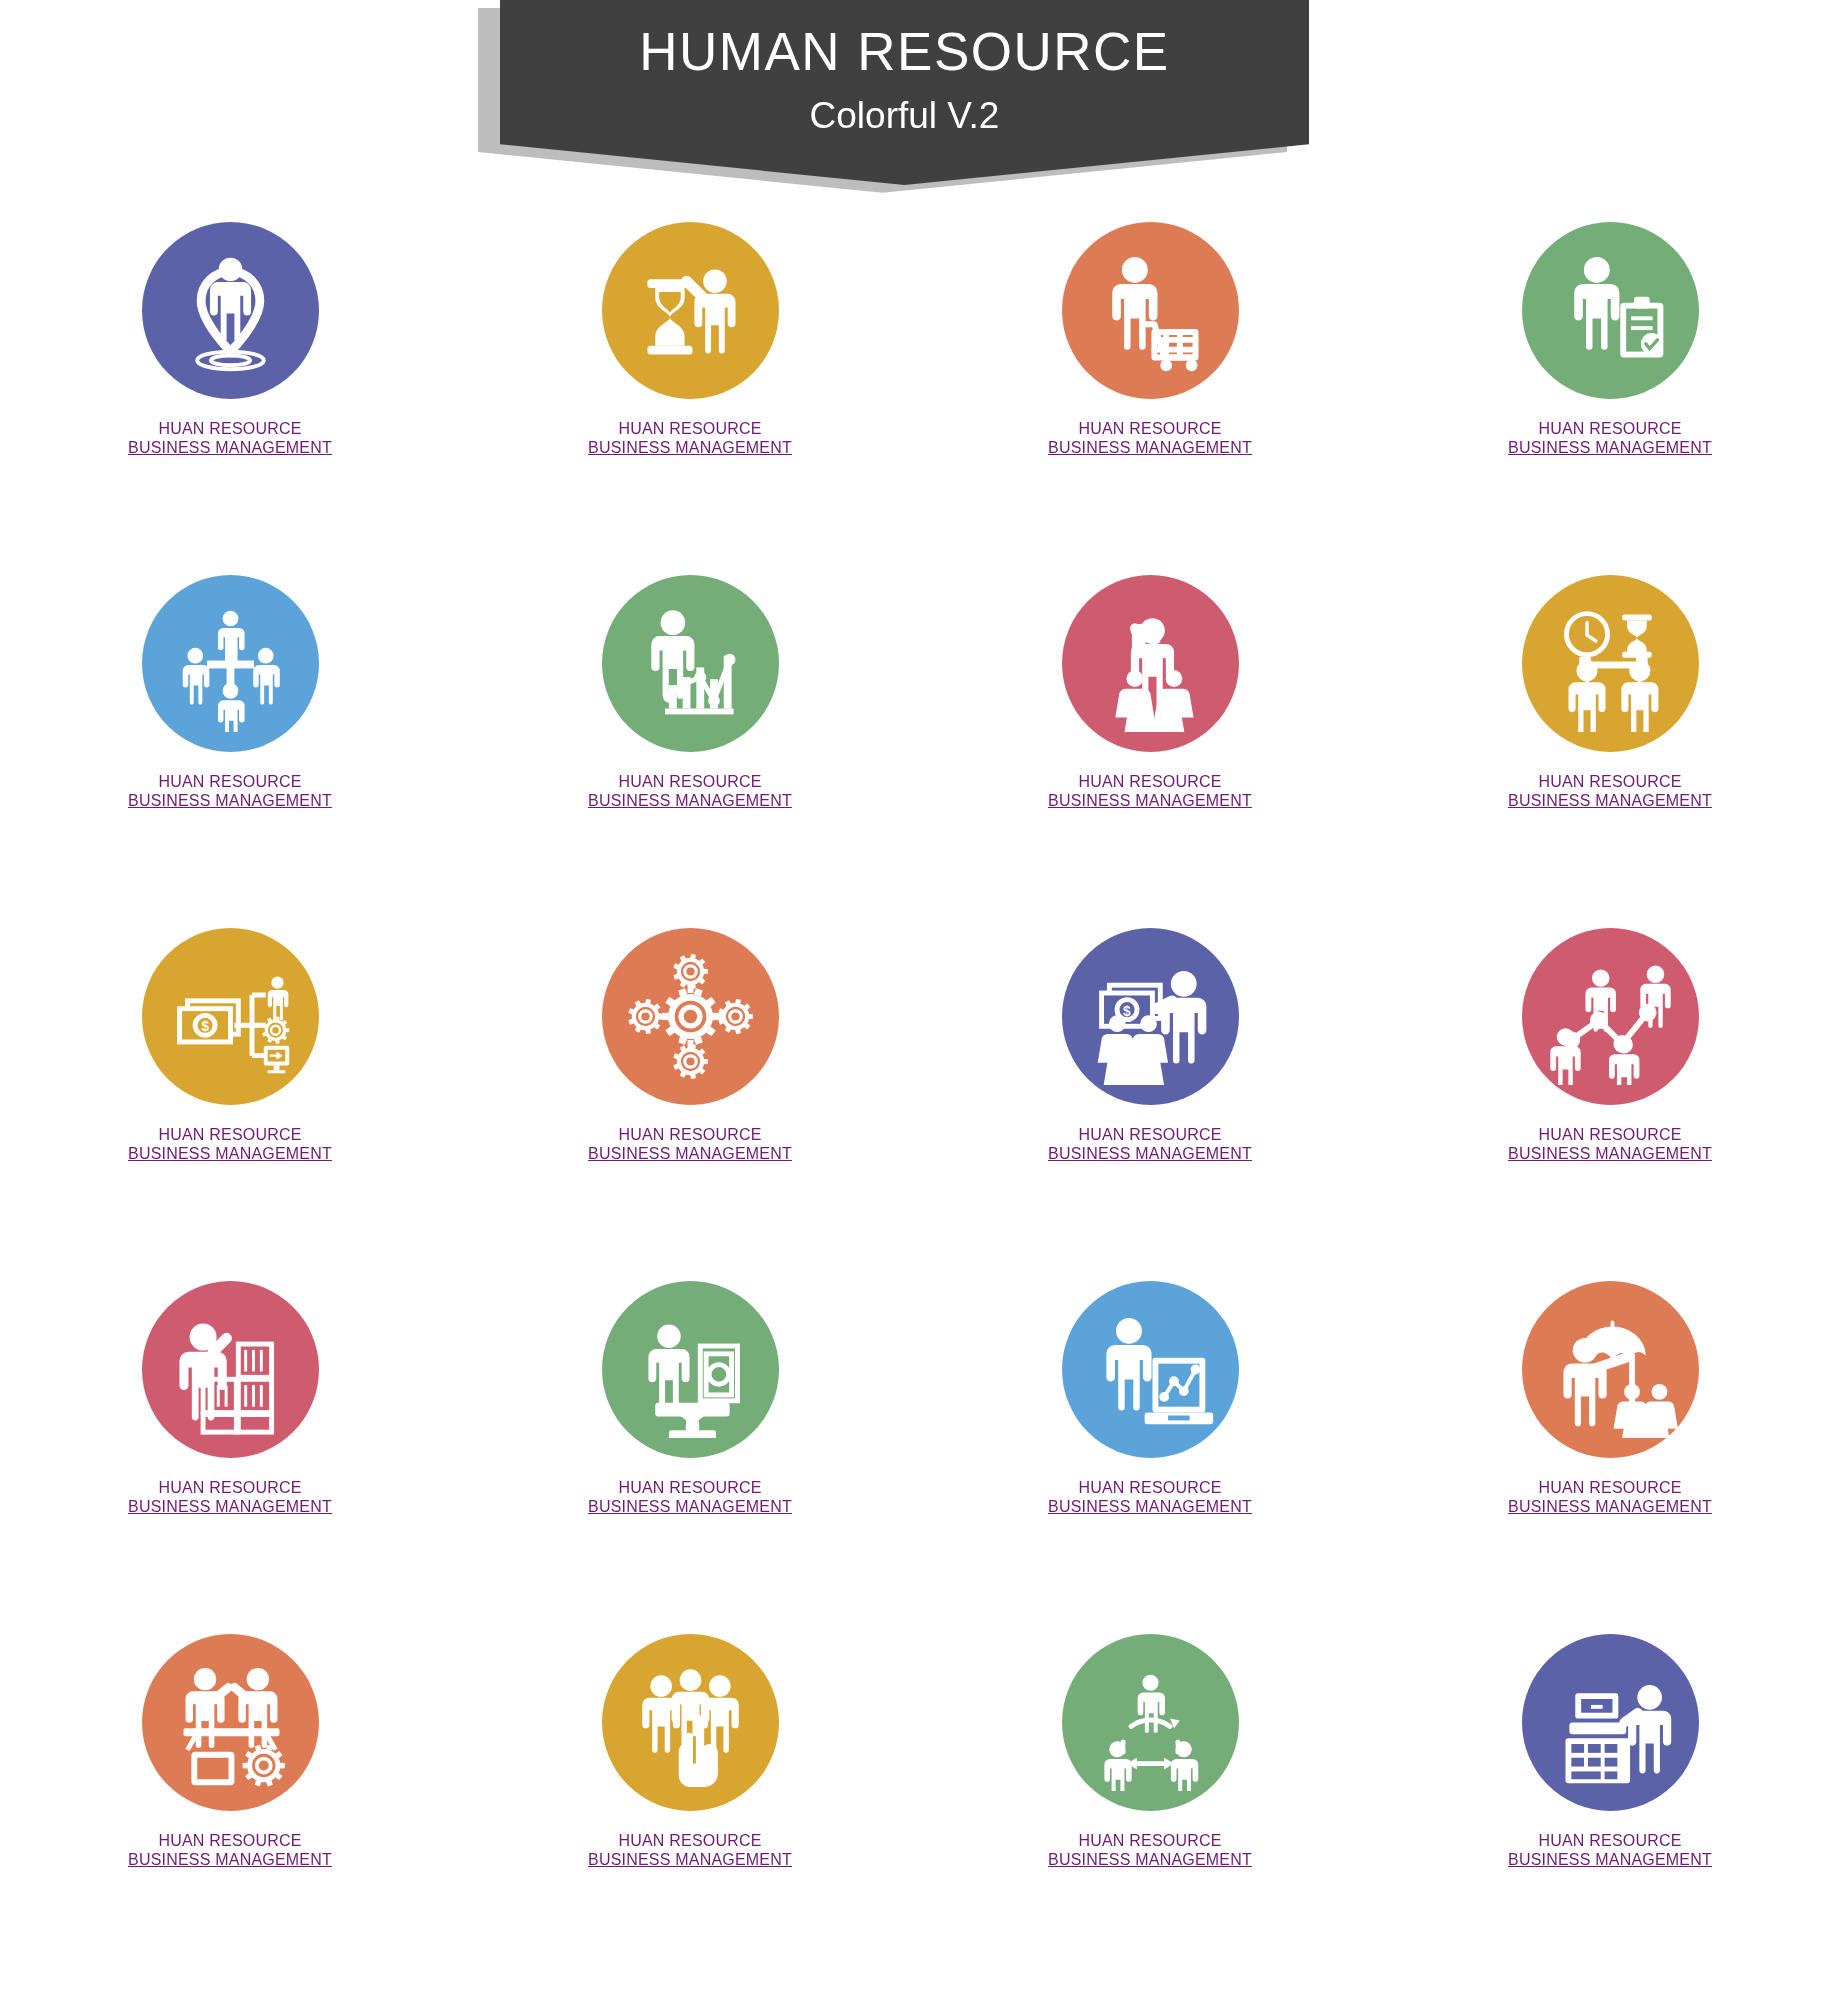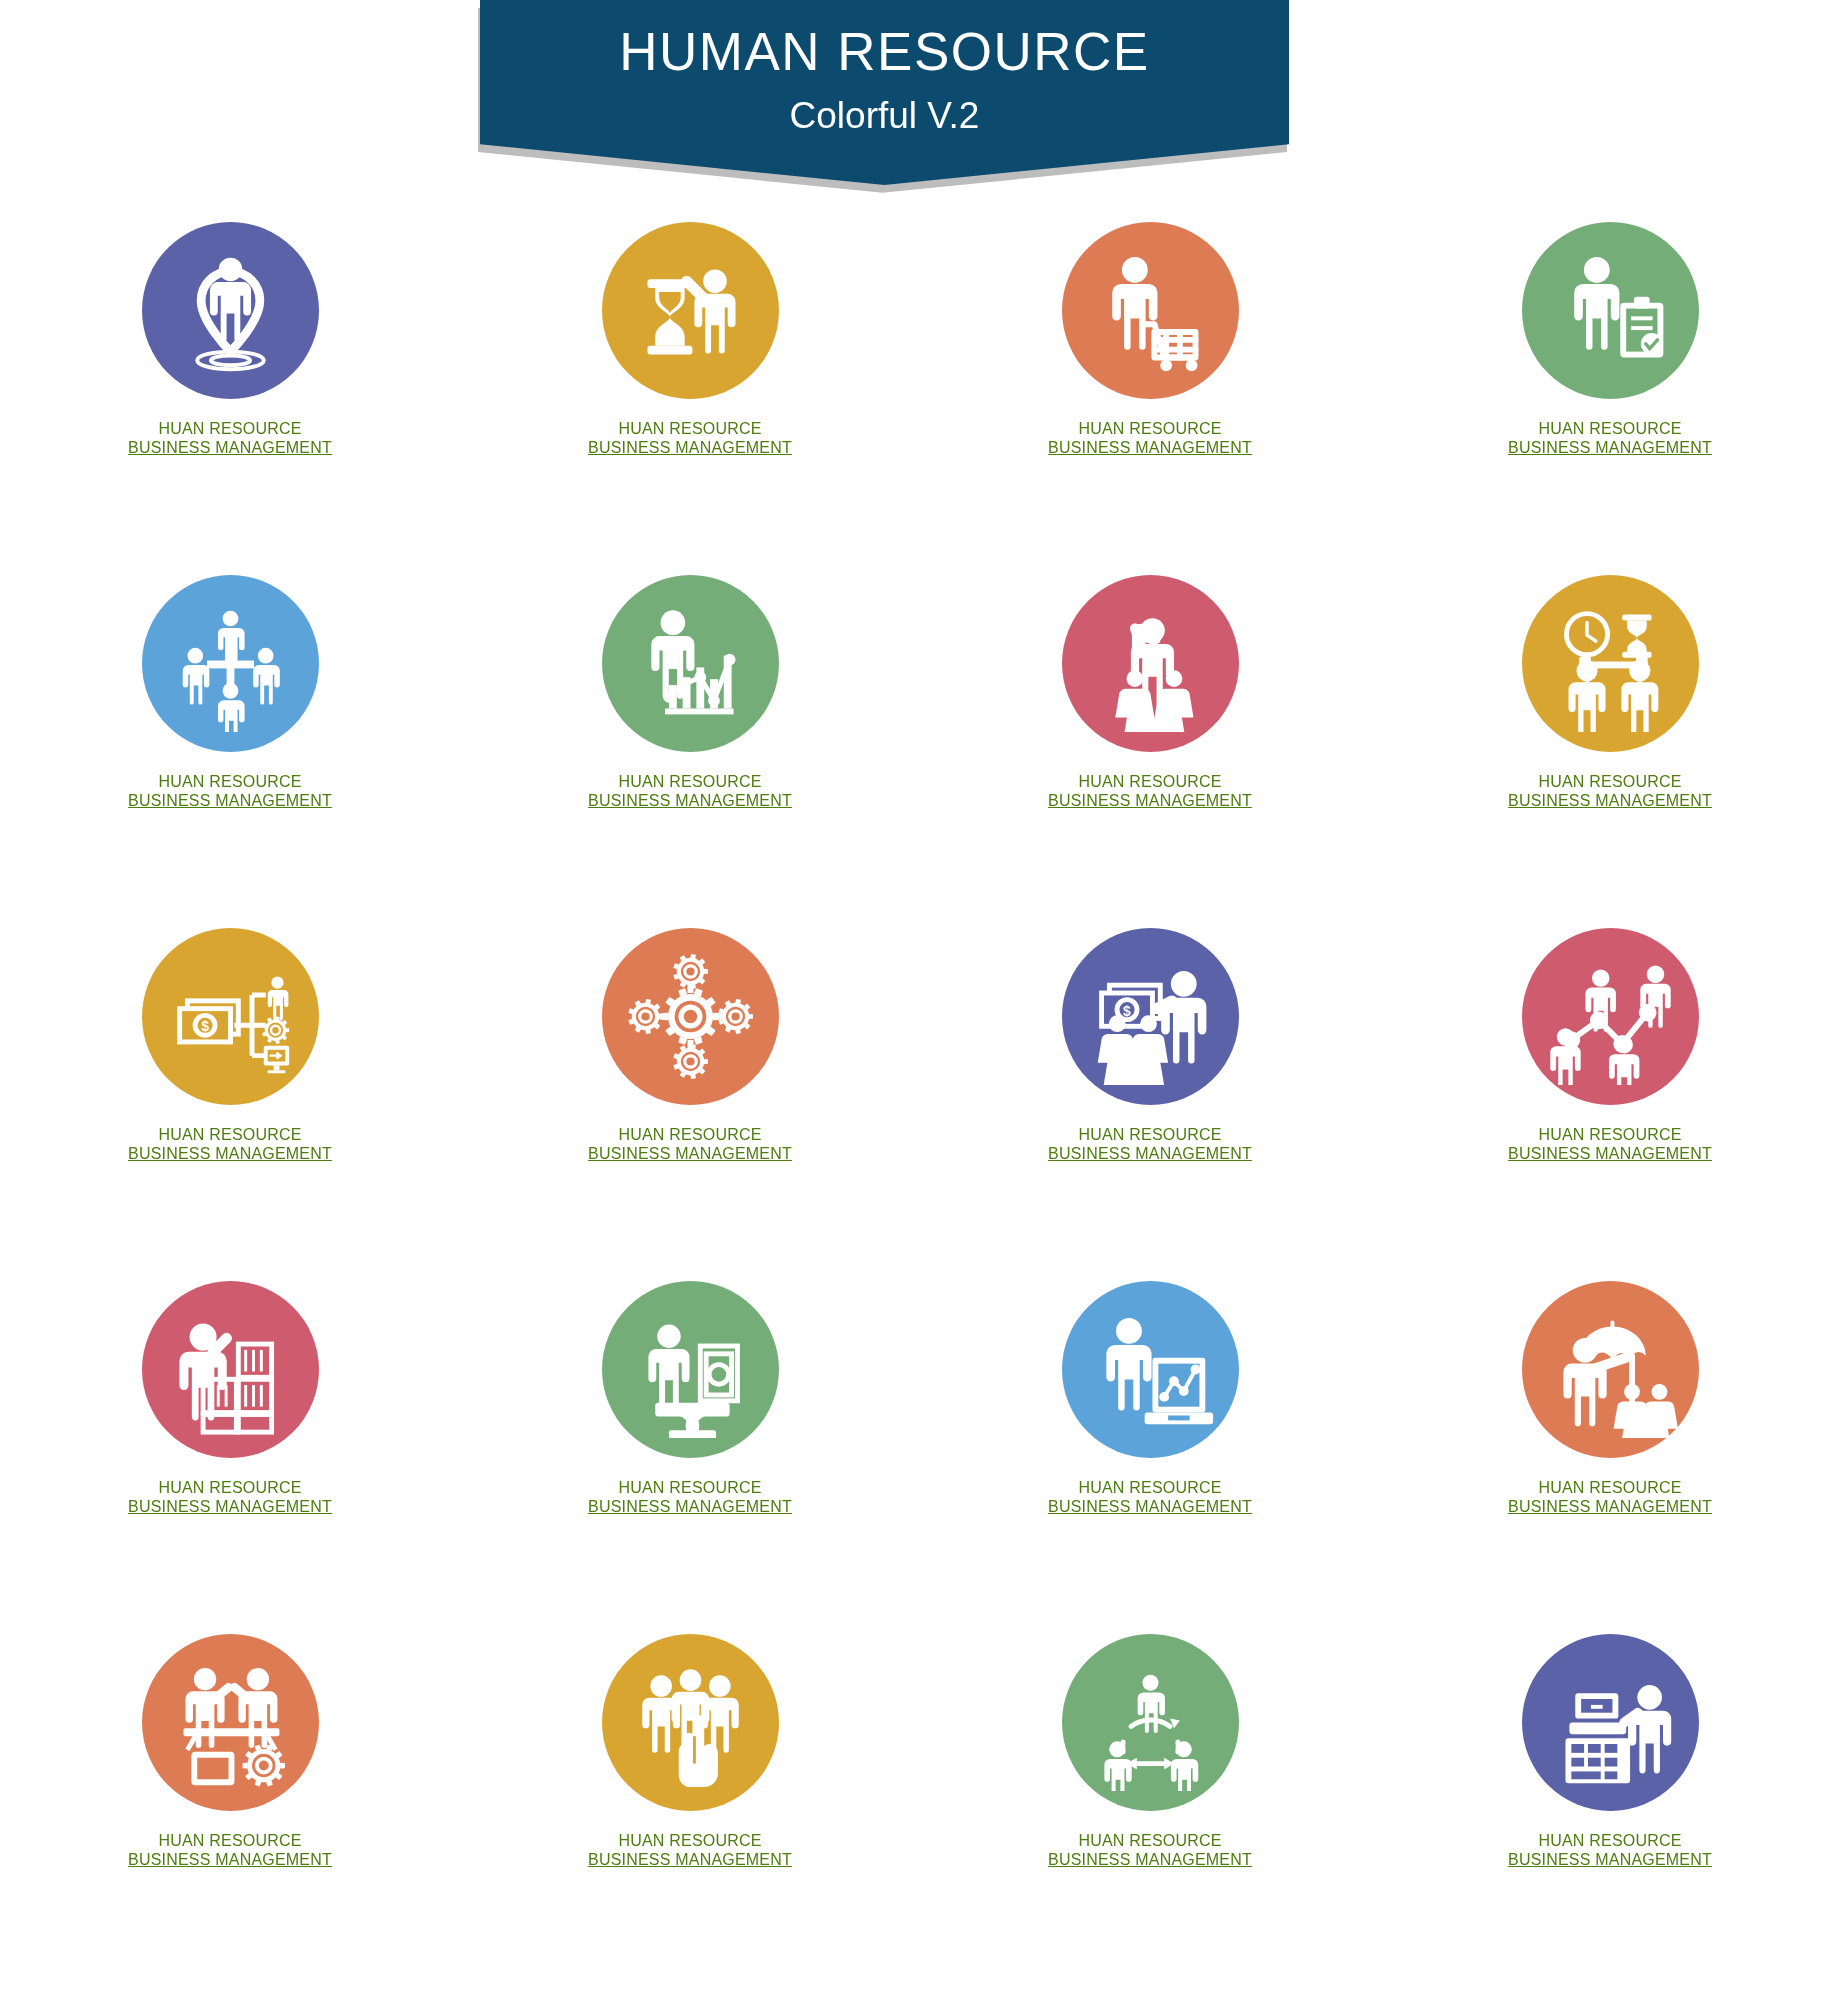--- a/index.html
+++ b/index.html
@@ -13,22 +13,22 @@
   #banner-wrap{
     position:absolute;left:0;top:0;width:1840px;height:205px;
   }
   .banner-shadow{
     position:absolute;left:478px;top:7.8px;width:809px;height:185px;
     background:#bdbdbd;
     clip-path:polygon(0 0,100% 0,100% 78%,50% 100%,0 78%);
     filter:blur(0.3px);
   }
   .banner-shape{
-    position:absolute;left:480px;top:0px;width:809px;height:185px;
-    background:#0c4a6e;
+    position:absolute;left:500px;top:0px;width:809px;height:185px;
+    background:#404040;
     clip-path:polygon(0 0,100% 0,100% 78%,50% 100%,0 78%);
     display:flex;flex-direction:column;align-items:center;justify-content:flex-start;
     padding-top:21.5px;box-sizing:border-box;
   }
   .banner-title{
     color:#ffffff;font-size:53px;letter-spacing:1.5px;font-weight:400;
     line-height:59px;white-space:nowrap;
   }
   .banner-sub{
     color:#ffffff;font-size:37px;font-weight:400;line-height:45px;
@@ -45,21 +45,21 @@
   .cell{
     width:410px;display:flex;flex-direction:column;align-items:center;
   }
   .circle{
     width:177px;height:177px;border-radius:50%;
     display:flex;align-items:center;justify-content:center;
     position:relative;
   }
   .circle svg{display:block;}
   .caption{
-    margin-top:19.5px;text-align:center;color:#4d7c0f;
+    margin-top:19.5px;text-align:center;color:#701a75;
     font-size:16px;line-height:19px;letter-spacing:0.2px;
     font-family:"Liberation Sans", sans-serif;white-space:nowrap;
   }
   .caption .l2{display:block;text-decoration:underline;}
 </style>
 </head>
 <body>
 
 <div id="banner-wrap">
   <div class="banner-shadow"></div>

